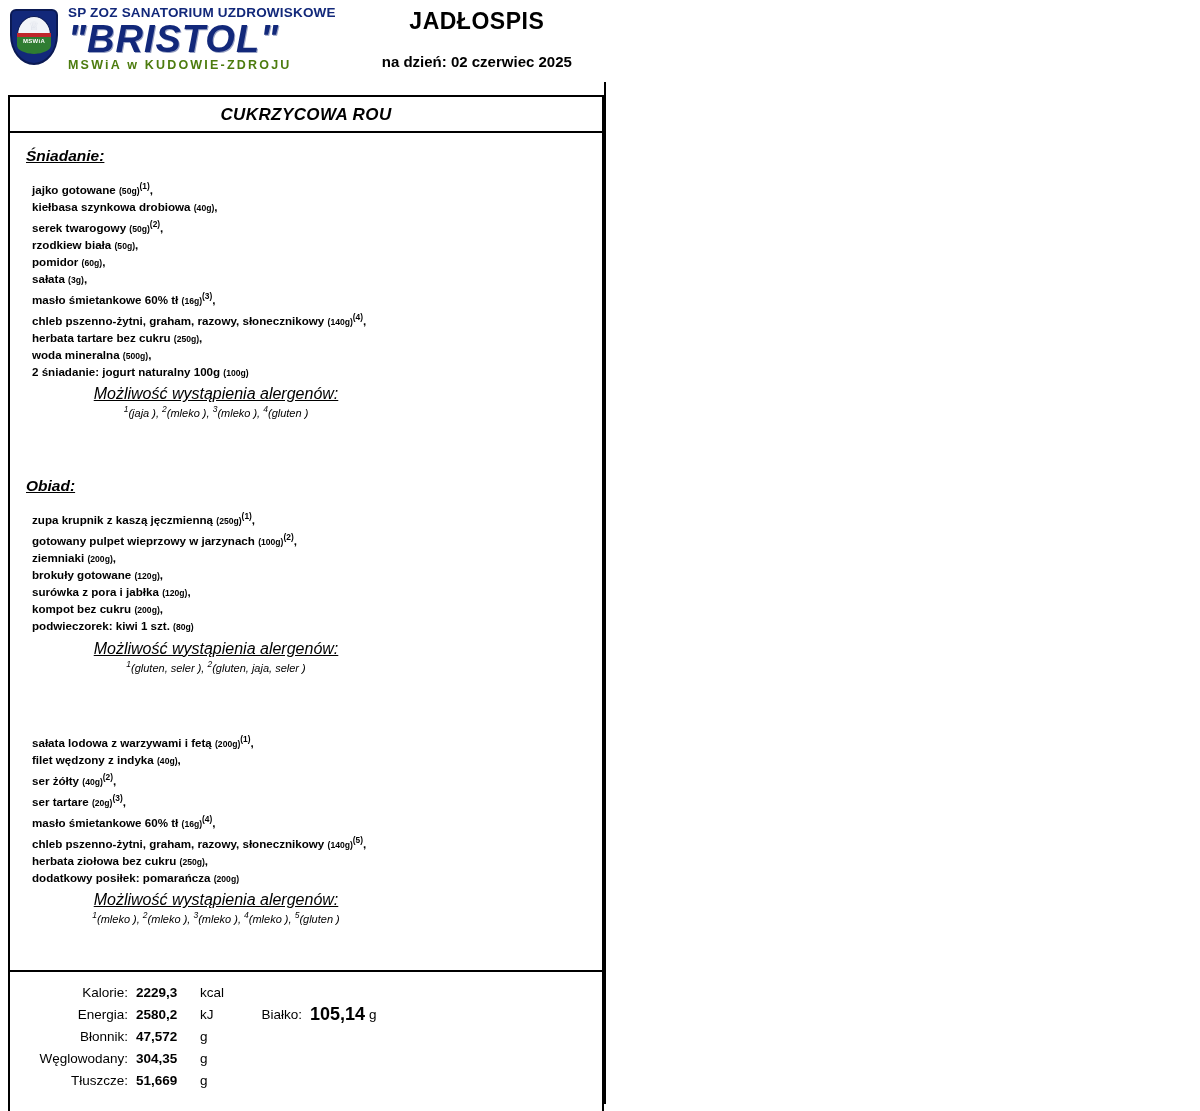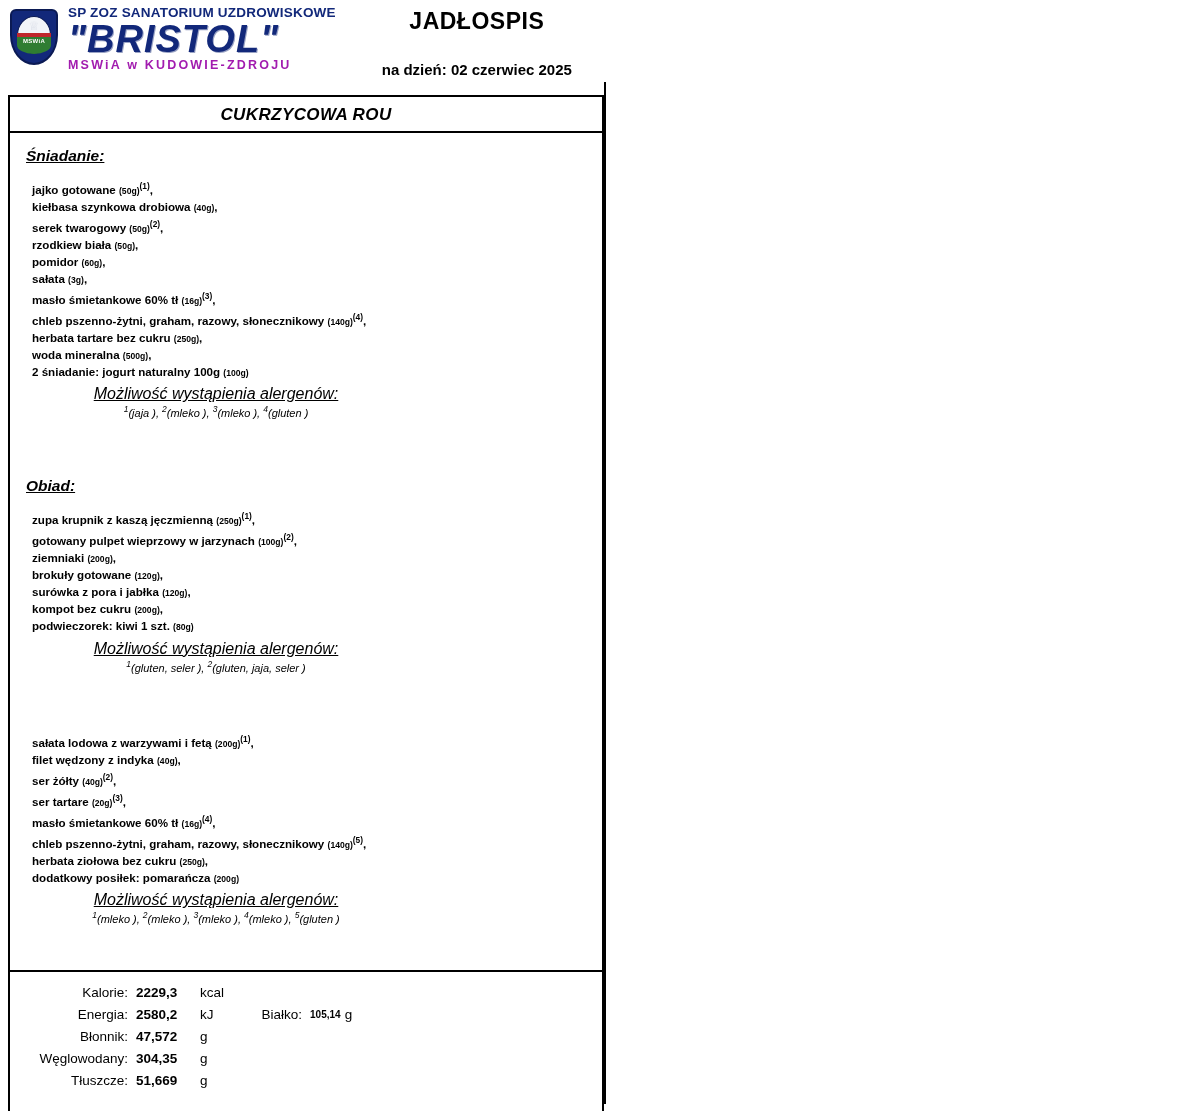--- a/index.html
+++ b/index.html
@@ -116,39 +116,39 @@
     font-style: italic;
     color: #12287a;
     letter-spacing: 1px;
     line-height: 0.95;
     text-shadow: 1px 1px 0 #9aa3c4;
     font-family: "Liberation Sans", sans-serif;
   }
   .brand-line3 {
     font-size: 12.5px;
     font-weight: bold;
-    color: #a21caf;
+    color: #4d7c0f;
     letter-spacing: 2.2px;
     margin-top: 2px;
   }
 
   .title-block {
     margin-left: 46px;
     padding-top: 8px;
     text-align: center;
   }
   .doc-title {
     font-size: 23px;
     font-weight: bold;
     letter-spacing: 0.5px;
   }
   .doc-date {
     font-size: 15px;
     font-weight: bold;
-    margin-top: 26px;
+    margin-top: 18px;
   }
 
   
   .frame {
     position: absolute;
     left: 8px;
     top: 95px;
     width: 596px;
     height: 1022px;
     border-left: 2px solid #000;
@@ -264,21 +264,21 @@
   .sum-unit {
     font-size: 13.5px;
     padding-left: 4px;
   }
   .sum-extra-label {
     font-size: 13.5px;
     margin-left: 48px;
     padding-right: 8px;
   }
   .sum-extra-value {
-    font-size: 10px;
+    font-size: 18px;
     font-weight: bold;
   }
   .sum-extra-unit {
     font-size: 13.5px;
     padding-left: 4px;
   }
 </style>
 </head>
 <body>
 

